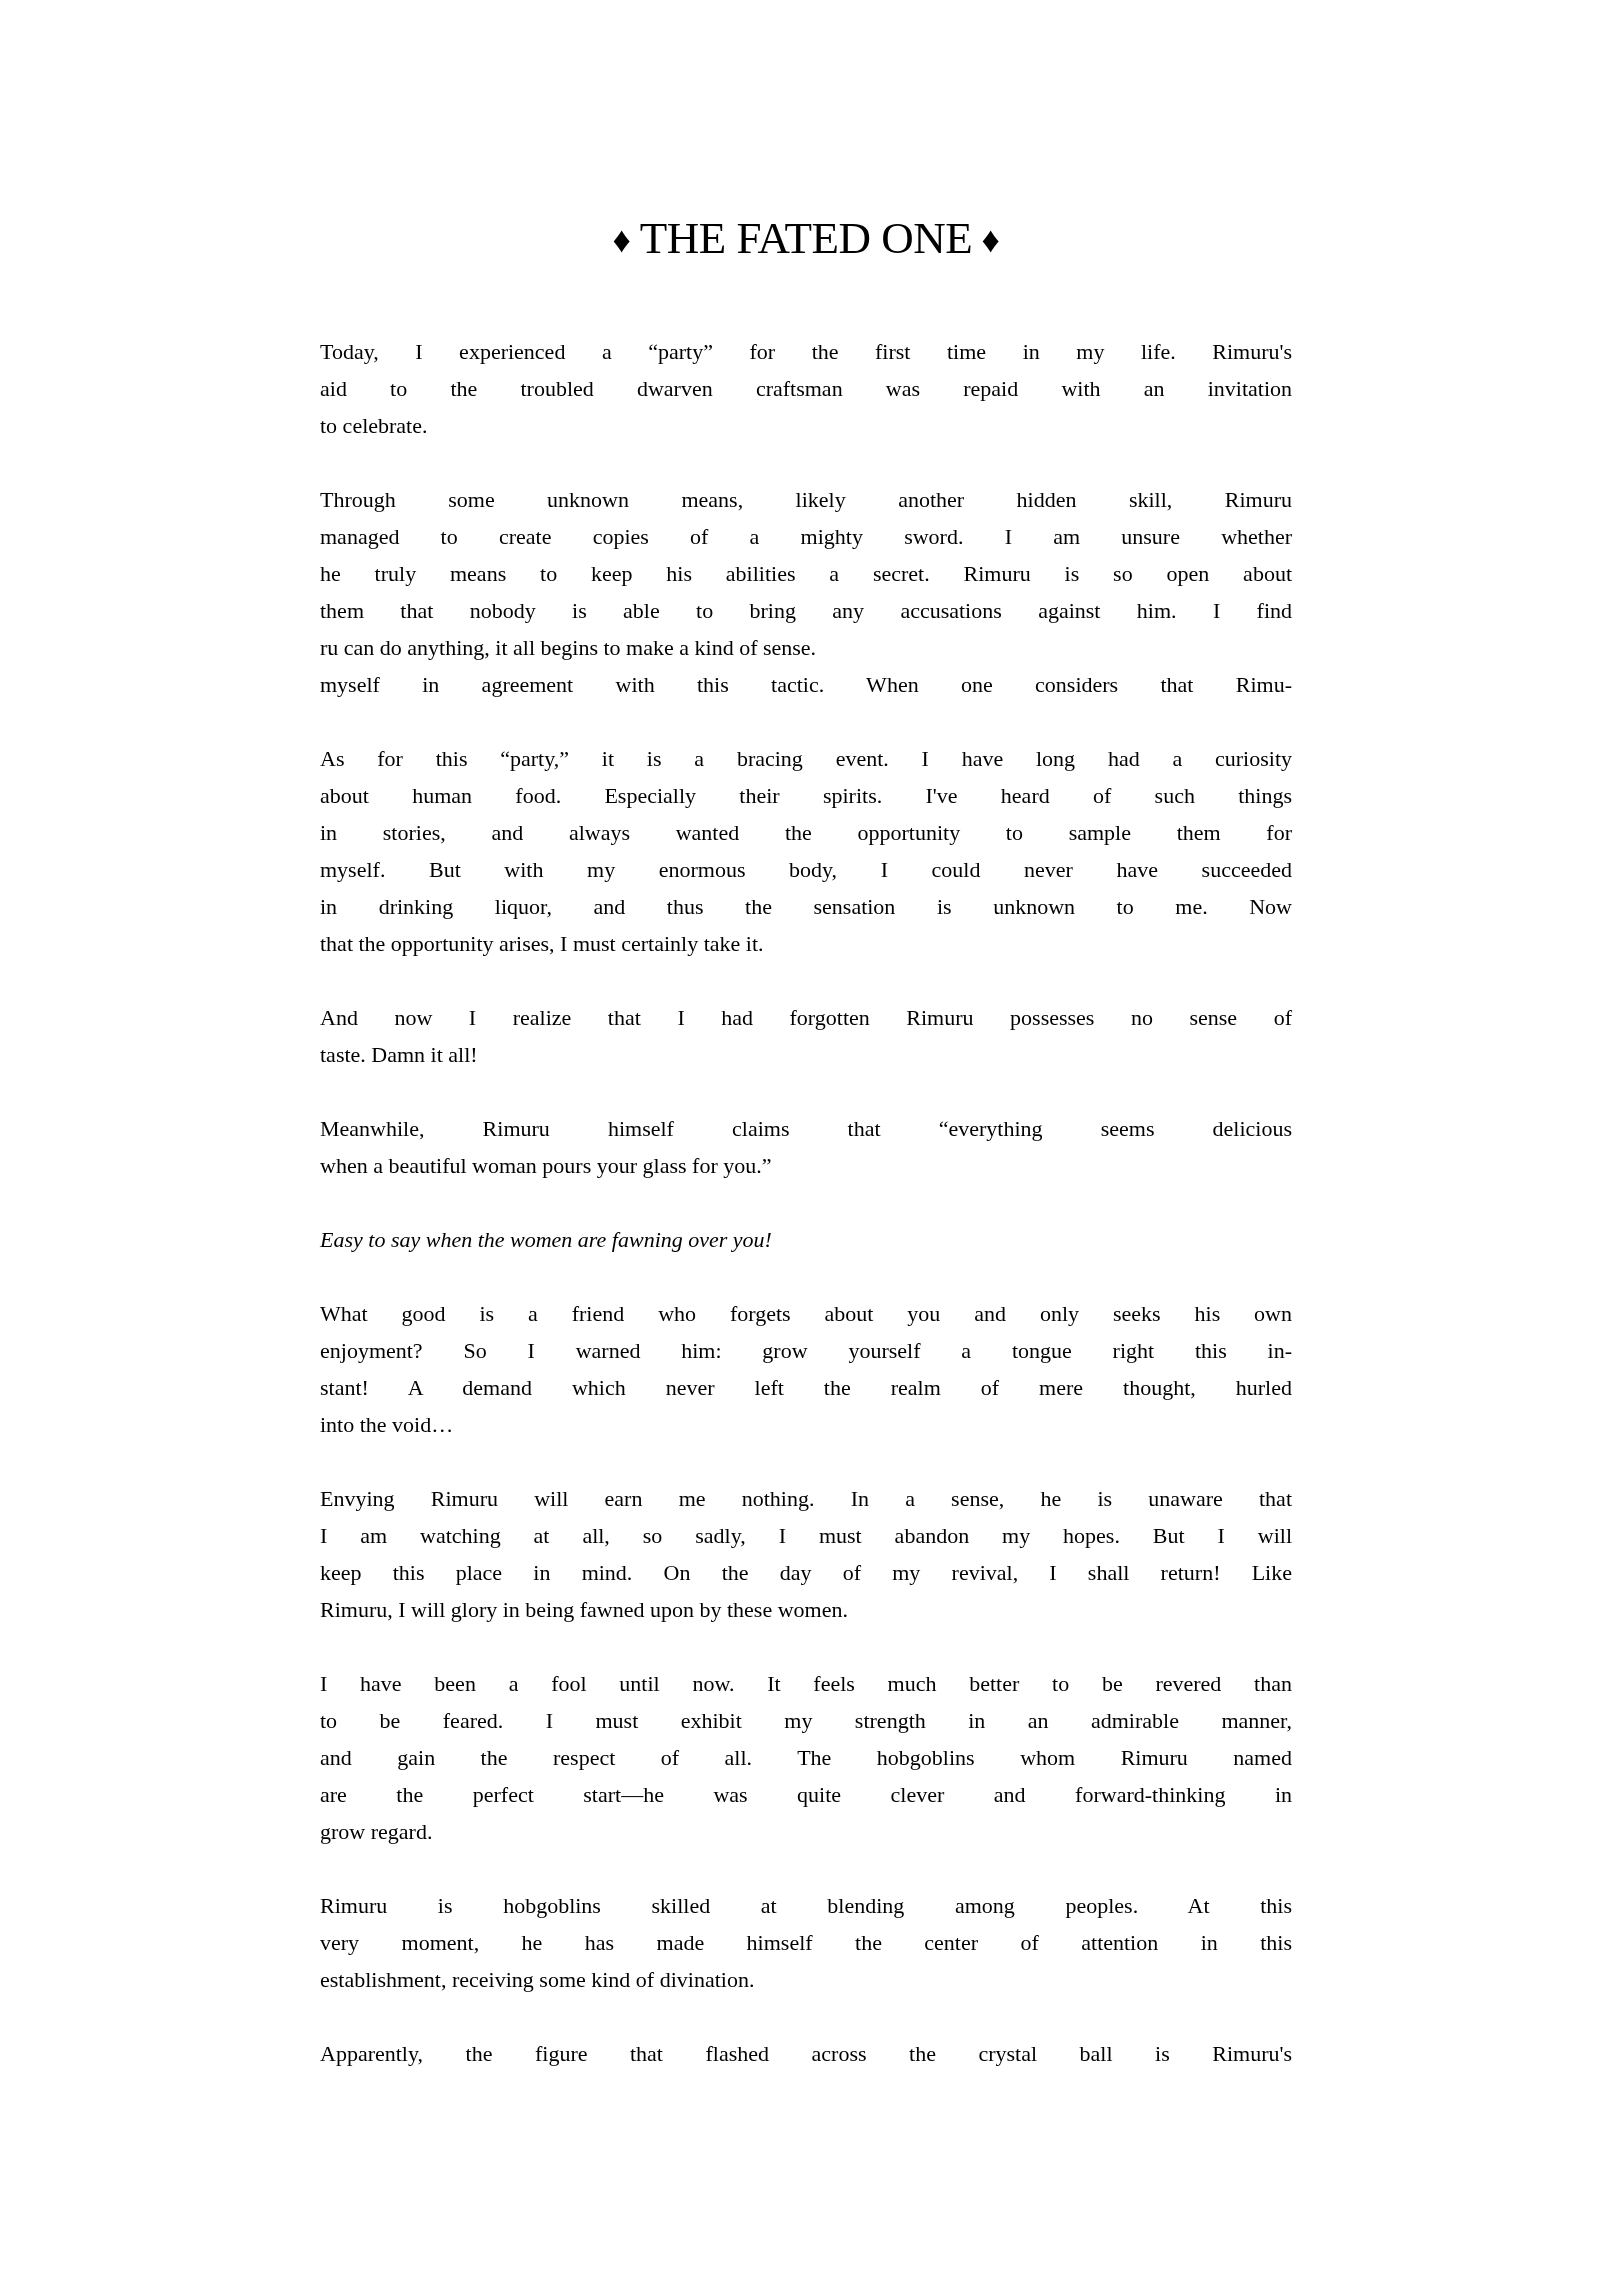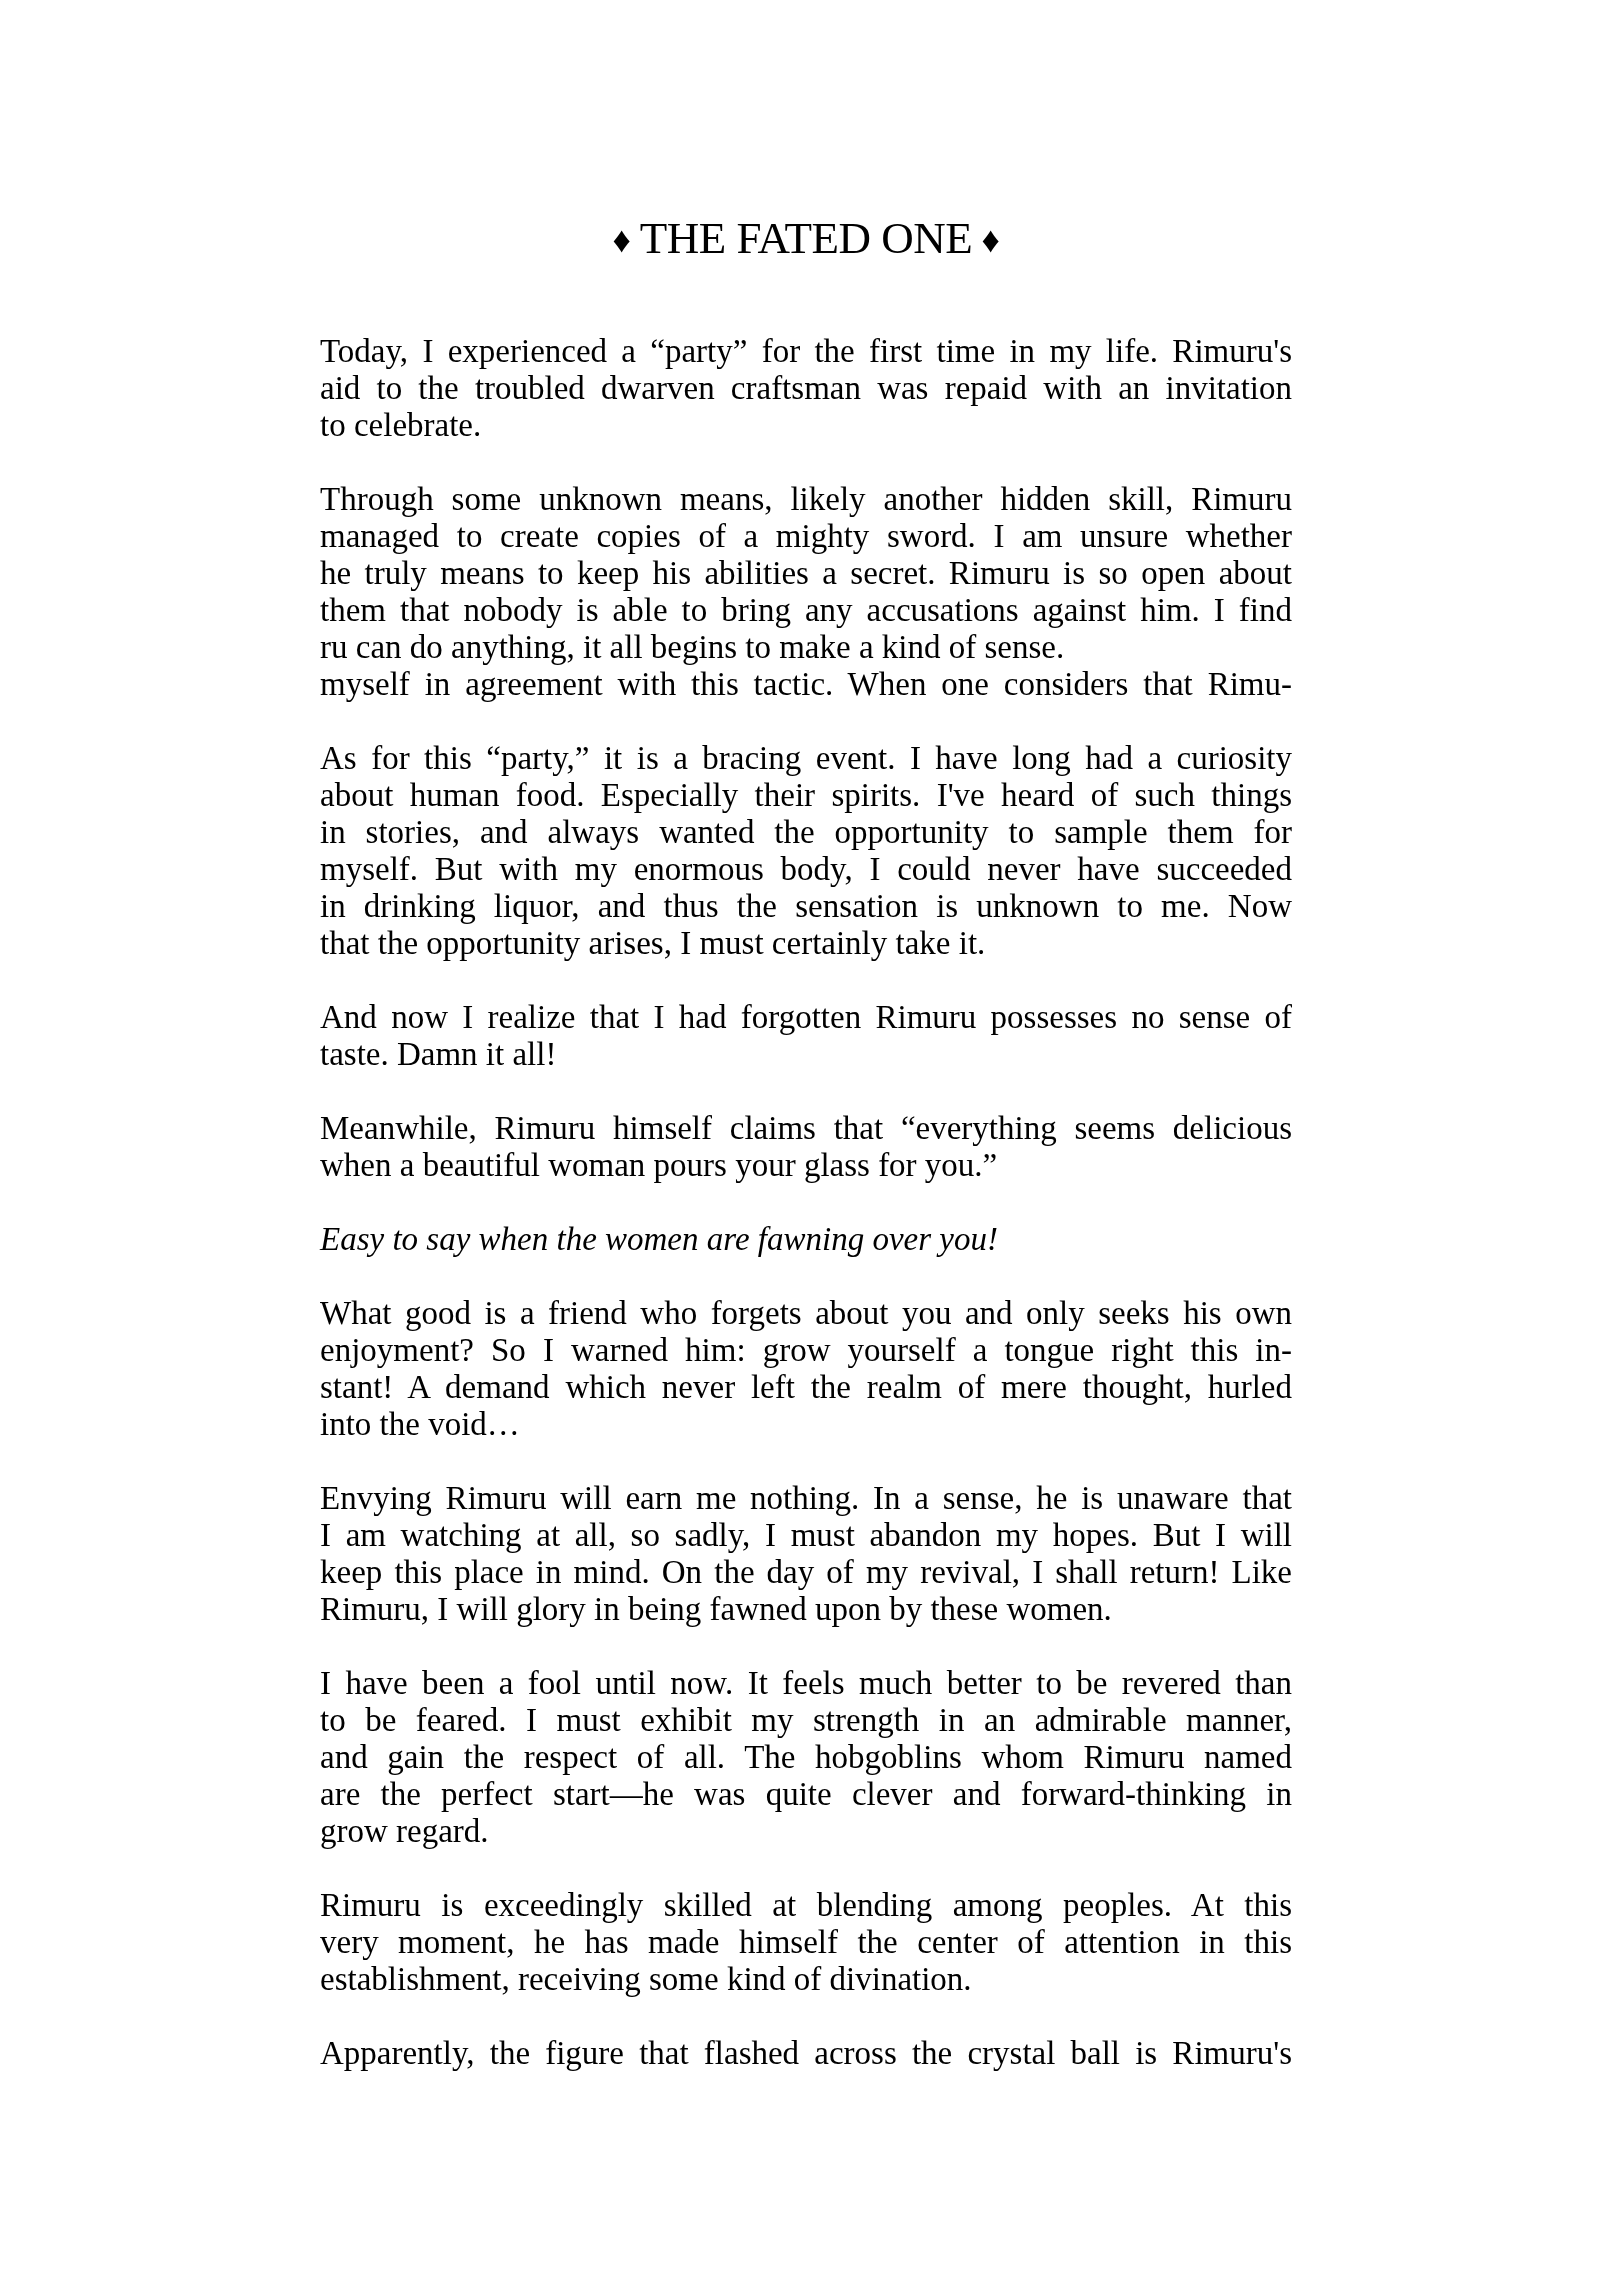--- a/index.html
+++ b/index.html
@@ -28,21 +28,21 @@
     text-align: center;
     letter-spacing: -0.5px;
     white-space: nowrap;
   }
   .diamond {
     font-size: 0.80em;
     margin: 0 9.3px;
     vertical-align: 0.04em;
   }
   .text-body {
-    font-size: 33px;
+    font-size: 22px;
     line-height: 37px;
   }
   .paragraph {
     margin: 0 0 37px 0;
   }
   .paragraph.italic {
     font-style: italic;
   }
   .line {
     text-align: justify;
@@ -105,21 +105,21 @@
         <div class="line line-last">Rimuru, I will glory in being fawned upon by these women.</div>
       </div>
       <div class="paragraph">
         <div class="line">I have been a fool until now. It feels much better to be revered than</div>
         <div class="line">to be feared. I must exhibit my strength in an admirable manner,</div>
         <div class="line">and gain the respect of all. The hobgoblins whom Rimuru named</div>
         <div class="line">are the perfect start—he was quite clever and forward-thinking in</div>
         <div class="line line-last">grow regard.</div>
       </div>
       <div class="paragraph">
-        <div class="line">Rimuru is exceedingly skilled at blending among peoples. At this</div>
+        <div class="line">Rimuru is hobgoblins skilled at blending among peoples. At this</div>
         <div class="line">very moment, he has made himself the center of attention in this</div>
         <div class="line line-last">establishment, receiving some kind of divination.</div>
       </div>
       <div class="paragraph">
         <div class="line">Apparently, the figure that flashed across the crystal ball is Rimuru's</div>
       </div>
     </div>
 </div>
 
 

